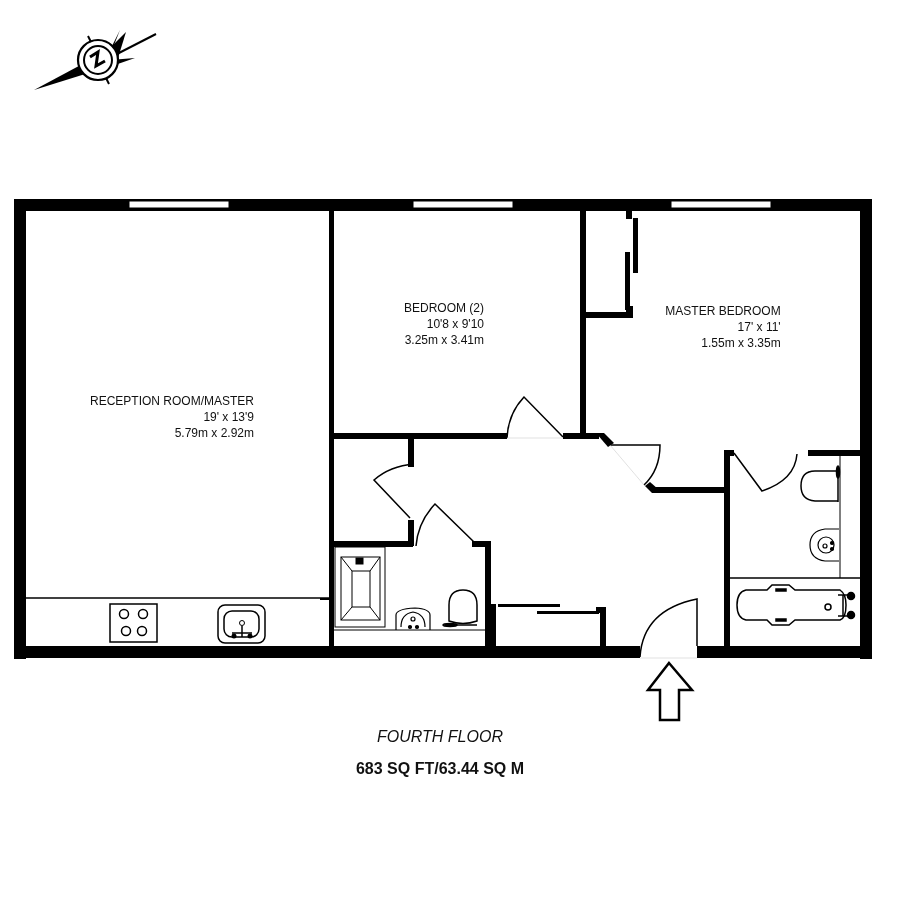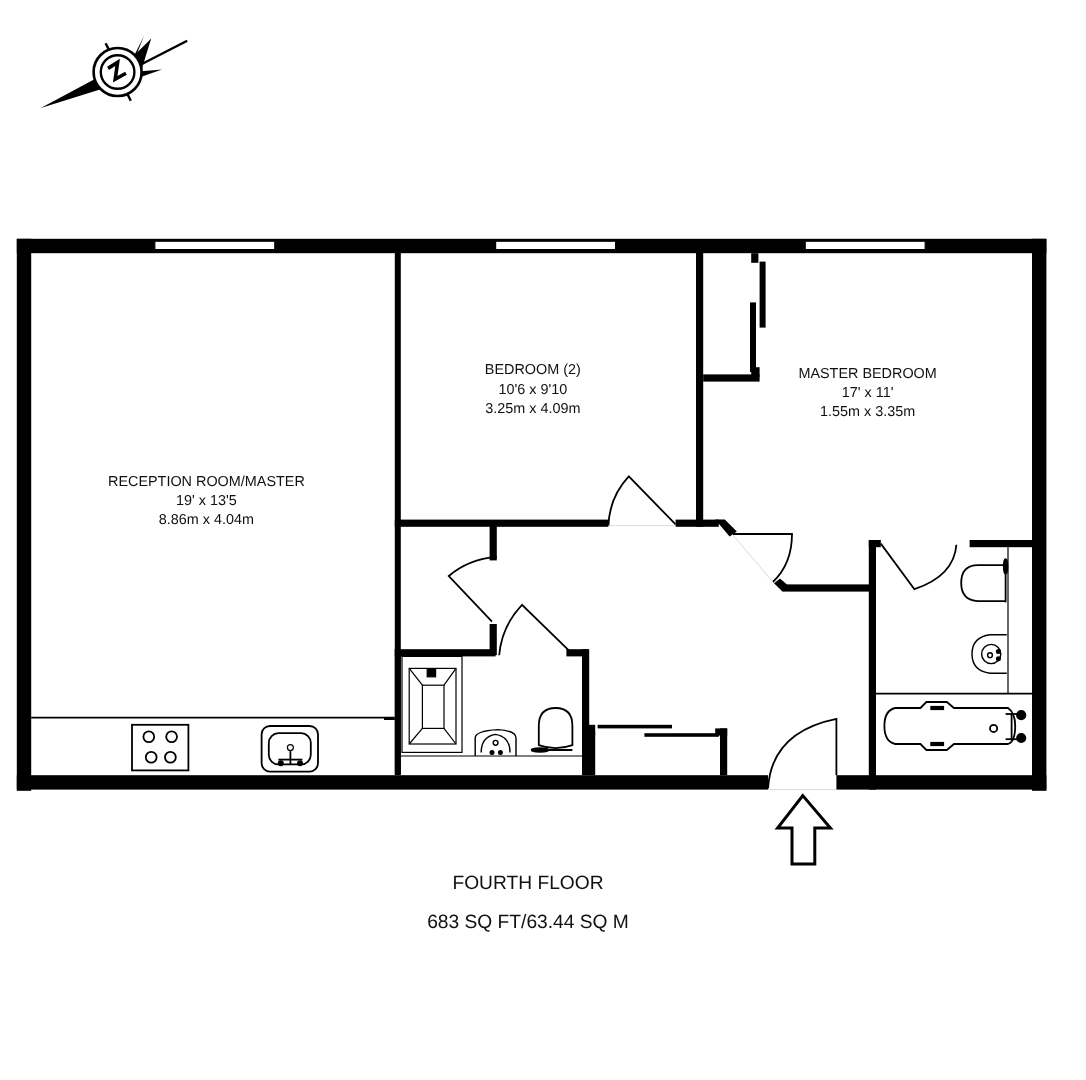--- a/index.html
+++ b/index.html
@@ -1,18 +1,18 @@
 <!DOCTYPE html>
 <html><head>
   <meta charset="utf-8">
   <style>
     html, body { margin: 0; padding: 0; background: #ffffff; }
     body { width: 905px; height: 900px; position: relative; overflow: hidden; font-family: "Liberation Sans", sans-serif; }
     svg { position: absolute; left: 0; top: 0; }
-    .lbl { position: absolute; text-align: center; color: #111111; font-size: 12px; line-height: 16px; transform: translateX(-50%); white-space: nowrap; }
+    .lbl { position: absolute; text-align: right; color: #111111; font-size: 12px; line-height: 16px; transform: translateX(-50%); white-space: nowrap; }
     .lbl div { display: block; }
     .footer { position: absolute; left: 440px; transform: translateX(-50%); text-align: center; color: #111111; font-size: 16px; white-space: nowrap; }
   </style>
 </head>
 <body>
 
 <svg width="905" height="900" viewBox="0 0 905 900">
 
   <g>
     <polygon points="34,90 90,60 98,70" fill="#000"></polygon>
@@ -176,30 +176,30 @@
     <line x1="640" y1="658" x2="697" y2="658" stroke="#ccc" stroke-width="0.6"></line>
   </g>
 
   <g>
     <polygon points="669,663 692,690 679,690 679,720 660,720 660,690 648,690" fill="#fff" stroke="#000" stroke-width="2.5"></polygon>
   </g>
 </svg>
 
 <div class="lbl" style="left:172px; top:393px;">
   <div>RECEPTION ROOM/MASTER</div>
-  <div>19' x 13'5</div>
-  <div>8.86m x 4.04m</div>
+  <div>19' x 13'9</div>
+  <div>5.79m x 2.92m</div>
 </div>
 
 <div class="lbl" style="left:444px; top:300px;">
   <div>BEDROOM (2)</div>
-  <div>10'6 x 9'10</div>
-  <div>3.25m x 4.09m</div>
+  <div>10'8 x 9'10</div>
+  <div>3.25m x 3.41m</div>
 </div>
 
 <div class="lbl" style="left:723px; top:303px;">
   <div>MASTER BEDROOM</div>
   <div>17' x 11'</div>
   <div>1.55m x 3.35m</div>
 </div>
 
-<div class="footer" style="top:728px;">FOURTH FLOOR</div>
-<div class="footer" style="top:760px;">683 SQ FT/63.44 SQ M</div>
+<div class="footer" style="top:728px;font-style:italic;">FOURTH FLOOR</div>
+<div class="footer" style="top:760px;font-weight:bold;">683 SQ FT/63.44 SQ M</div>
 
 </body></html>

